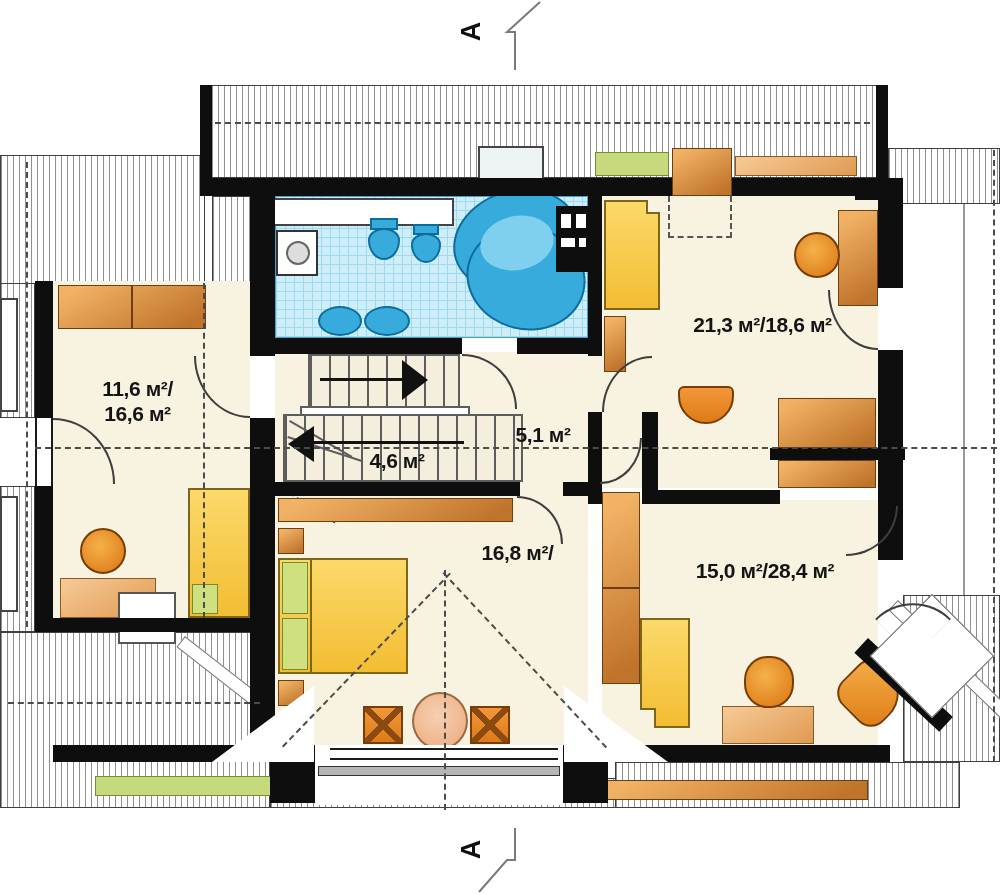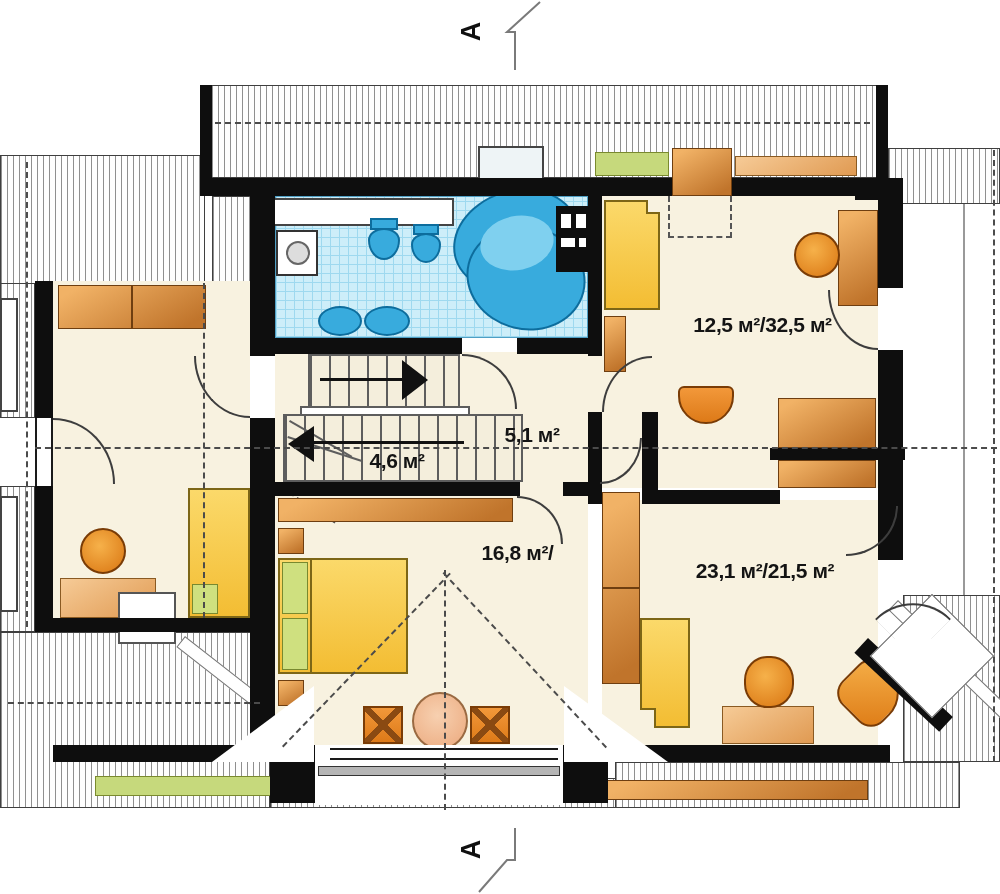--- a/index.html
+++ b/index.html
@@ -206,27 +206,31 @@
   <div class="a dash" style="left:215px;top:122px;width:655px;height:0"></div>
   <div class="a dashv" style="left:26px;top:162px;width:0;height:465px"></div>
   <div class="a dash" style="left:8px;top:702px;width:252px;height:0"></div>
   <div class="a dashv" style="left:993px;top:150px;width:0;height:612px"></div>
   <div class="a dashv" style="left:203px;top:283px;width:0;height:335px"></div>
   <div class="a dashv" style="left:444px;top:570px;width:0;height:240px"></div>
   <div class="a" style="left:282px;top:746px;width:241px;height:0;border-top:2px dashed #4b4b4b;transform:rotate(-46deg);transform-origin:0 0"></div>
   <div class="a" style="left:444px;top:572px;width:239px;height:0;border-top:2px dashed #4b4b4b;transform:rotate(47deg);transform-origin:0 0"></div>
   <div class="a" style="left:668px;top:196px;width:64px;height:42px;border:2px dashed #555;border-top:none"></div>
 
-  <div class="a lbl" style="left:650px;top:312px;width:225px">12,5 м²/32,5 м²</div>
-  <div class="a lbl" style="left:487px;top:422px;width:90px">5,1 м²</div>
+  <div class="a lbl" style="left:650px;top:312px;width:225px">21,3 м²/18,6 м²</div>
+  <div class="a lbl" style="left:70px;top:376px;width:135px">
+    <div>11,6 м²/</div>
+    <div>16,6 м²</div>
+  </div>
+  <div class="a lbl" style="left:498px;top:422px;width:90px">5,1 м²</div>
   <div class="a lbl" style="left:342px;top:448px;width:110px">4,6 м²</div>
   <div class="a lbl" style="left:445px;top:540px;width:145px">
     <div>16,8 м²/</div>
   </div>
-  <div class="a lbl" style="left:645px;top:558px;width:240px">23,1 м²/21,5 м²</div>
+  <div class="a lbl" style="left:645px;top:558px;width:240px">15,0 м²/28,4 м²</div>
 
   <svg class="a" style="left:455px;top:0;width:100px;height:72px" viewBox="0 0 100 72">
     <polyline points="85,2 52,32 60,32 60,70" fill="none" stroke="#7a7a7a" stroke-width="2"></polyline>
   </svg>
   <div class="a mark" style="left:462px;top:16px">A</div>
   <svg class="a" style="left:455px;top:822px;width:100px;height:72px" viewBox="0 0 100 72">
     <polyline points="60,6 60,38 52,38 24,70" fill="none" stroke="#7a7a7a" stroke-width="2"></polyline>
   </svg>
   <div class="a mark" style="left:462px;top:834px">A</div>
 

